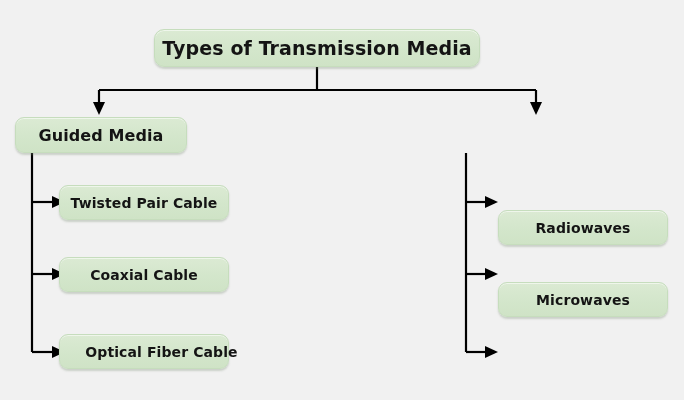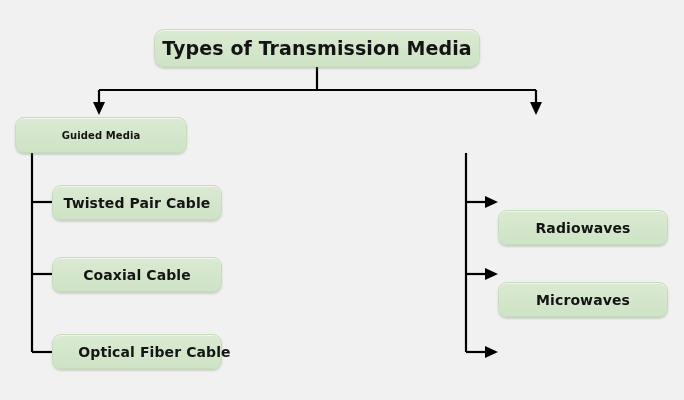--- a/index.html
+++ b/index.html
@@ -39,31 +39,31 @@
     top: 29px;
     width: 326px;
     height: 38px;
     font-size: 19px;
     border-radius: 10px;
   }
   .node-branch {
     top: 117px;
     width: 172px;
     height: 36px;
-    font-size: 10px;
+    font-size: 16px;
   }
   .node-branch.left  { left: 15px; }
   .node-branch.right { left: 450px; }
 
   .node-leaf {
     width: 170px;
     height: 35px;
     font-size: 14px;
   }
-  .leaf-left  { left: 52px; }
+  .leaf-left  { left: 59px; }
   .leaf-right { left: 498px; margin-top: 25px; }
   .leaf-row-1 { top: 185px; }
   .leaf-row-2 { top: 257px; }
   .leaf-row-3 { top: 334px; padding-left: 35px; }
 
   svg.connectors {
     position: absolute;
     left: 0;
     top: 0;
     width: 684px;

